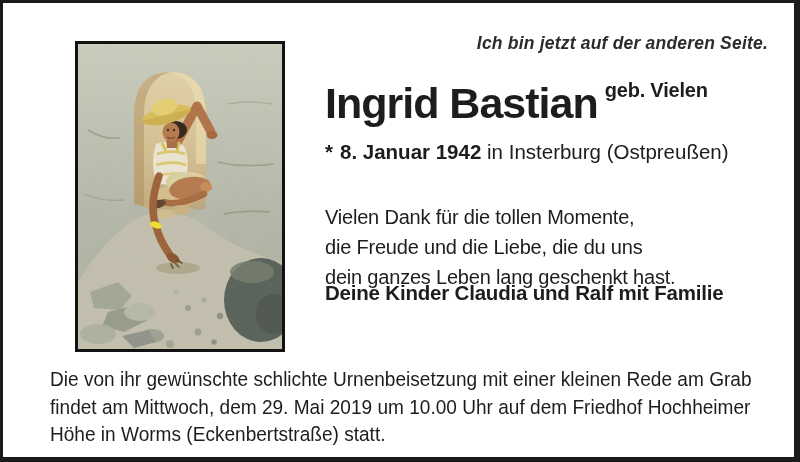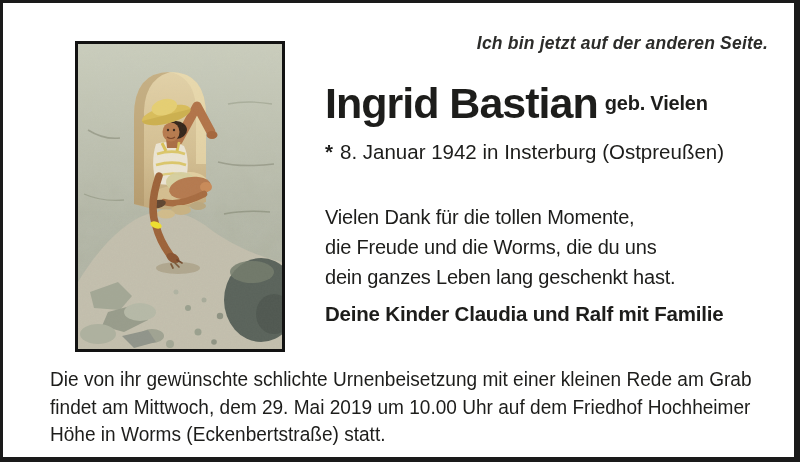--- a/index.html
+++ b/index.html
@@ -31,39 +31,39 @@
     position:absolute; left:72px; top:38px;
     width:204px; height:305px;
     border:3px solid #121212;
     background:#bfc2b2;
   }
   .photo svg { display:block; width:100%; height:100%; }
 
   
   .name-row {
     position:absolute; left:322px; top:76px;
-    display:flex; align-items:center; white-space:nowrap;
+    display:flex; align-items:flex-start; white-space:nowrap;
   }
   .name  { font-size:43px; font-weight:bold; letter-spacing:-1px; line-height:48px; }
   .maiden{ font-size:20px; font-weight:bold; margin-left:7px; letter-spacing:-0.2px; }
 
   .dates { position:absolute; left:322px; top:136px; font-size:20.5px; white-space:nowrap; }
   .date-line { height:25.5px; line-height:25.5px; }
   .dsym  { display:inline-block; width:15px; font-weight:bold; }
-  .ddate-born  { font-weight:normal; }
+  .ddate-born  { font-weight:bold; }
   .ddate-death { display:inline-block; width:91px; font-weight:bold; }
   .dyear { font-weight:bold; }
   .dplace{ font-weight:normal; }
 
   .thanks {
     position:absolute; left:322px; top:199px;
     font-size:20px; line-height:30px; letter-spacing:-0.2px; white-space:nowrap;
   }
   .family {
-    position:absolute; left:322px; top:296px;
+    position:absolute; left:322px; top:275px;
     font-size:20.5px; line-height:30px; font-weight:bold; letter-spacing:-0.2px; white-space:nowrap;
   }
 
   
   .notice {
     position:absolute; left:47px; top:362px;
     width:800px;
     font-size:20.5px; line-height:27.5px;
     transform:scaleX(0.93); transform-origin:0 0;
     white-space:nowrap;
@@ -200,21 +200,21 @@
 
   <div class="dates">
     <div class="date-line">
       <span class="dsym">*</span><span class="ddate-born">8. Januar 1942</span>
       <span class="dplace">in Insterburg (Ostpreußen)</span>
     </div>
   </div>
 
   <div class="thanks">
     <div>Vielen Dank für die tollen Momente,</div>
-    <div>die Freude und die Worms, die du uns</div>
+    <div>die Freude und die Liebe, die du uns</div>
     <div>dein ganzes Leben lang geschenkt hast.</div>
   </div>
 
   <div class="family">
     <div>Deine Kinder Claudia und Ralf mit Familie</div>
   </div>
 
   <div class="notice">
     <div>Die von ihr gewünschte schlichte Urnenbeisetzung mit einer kleinen Rede am Grab</div>
     <div>findet am Mittwoch, dem 29. Mai 2019 um 10.00 Uhr auf dem Friedhof Hochheimer</div>

